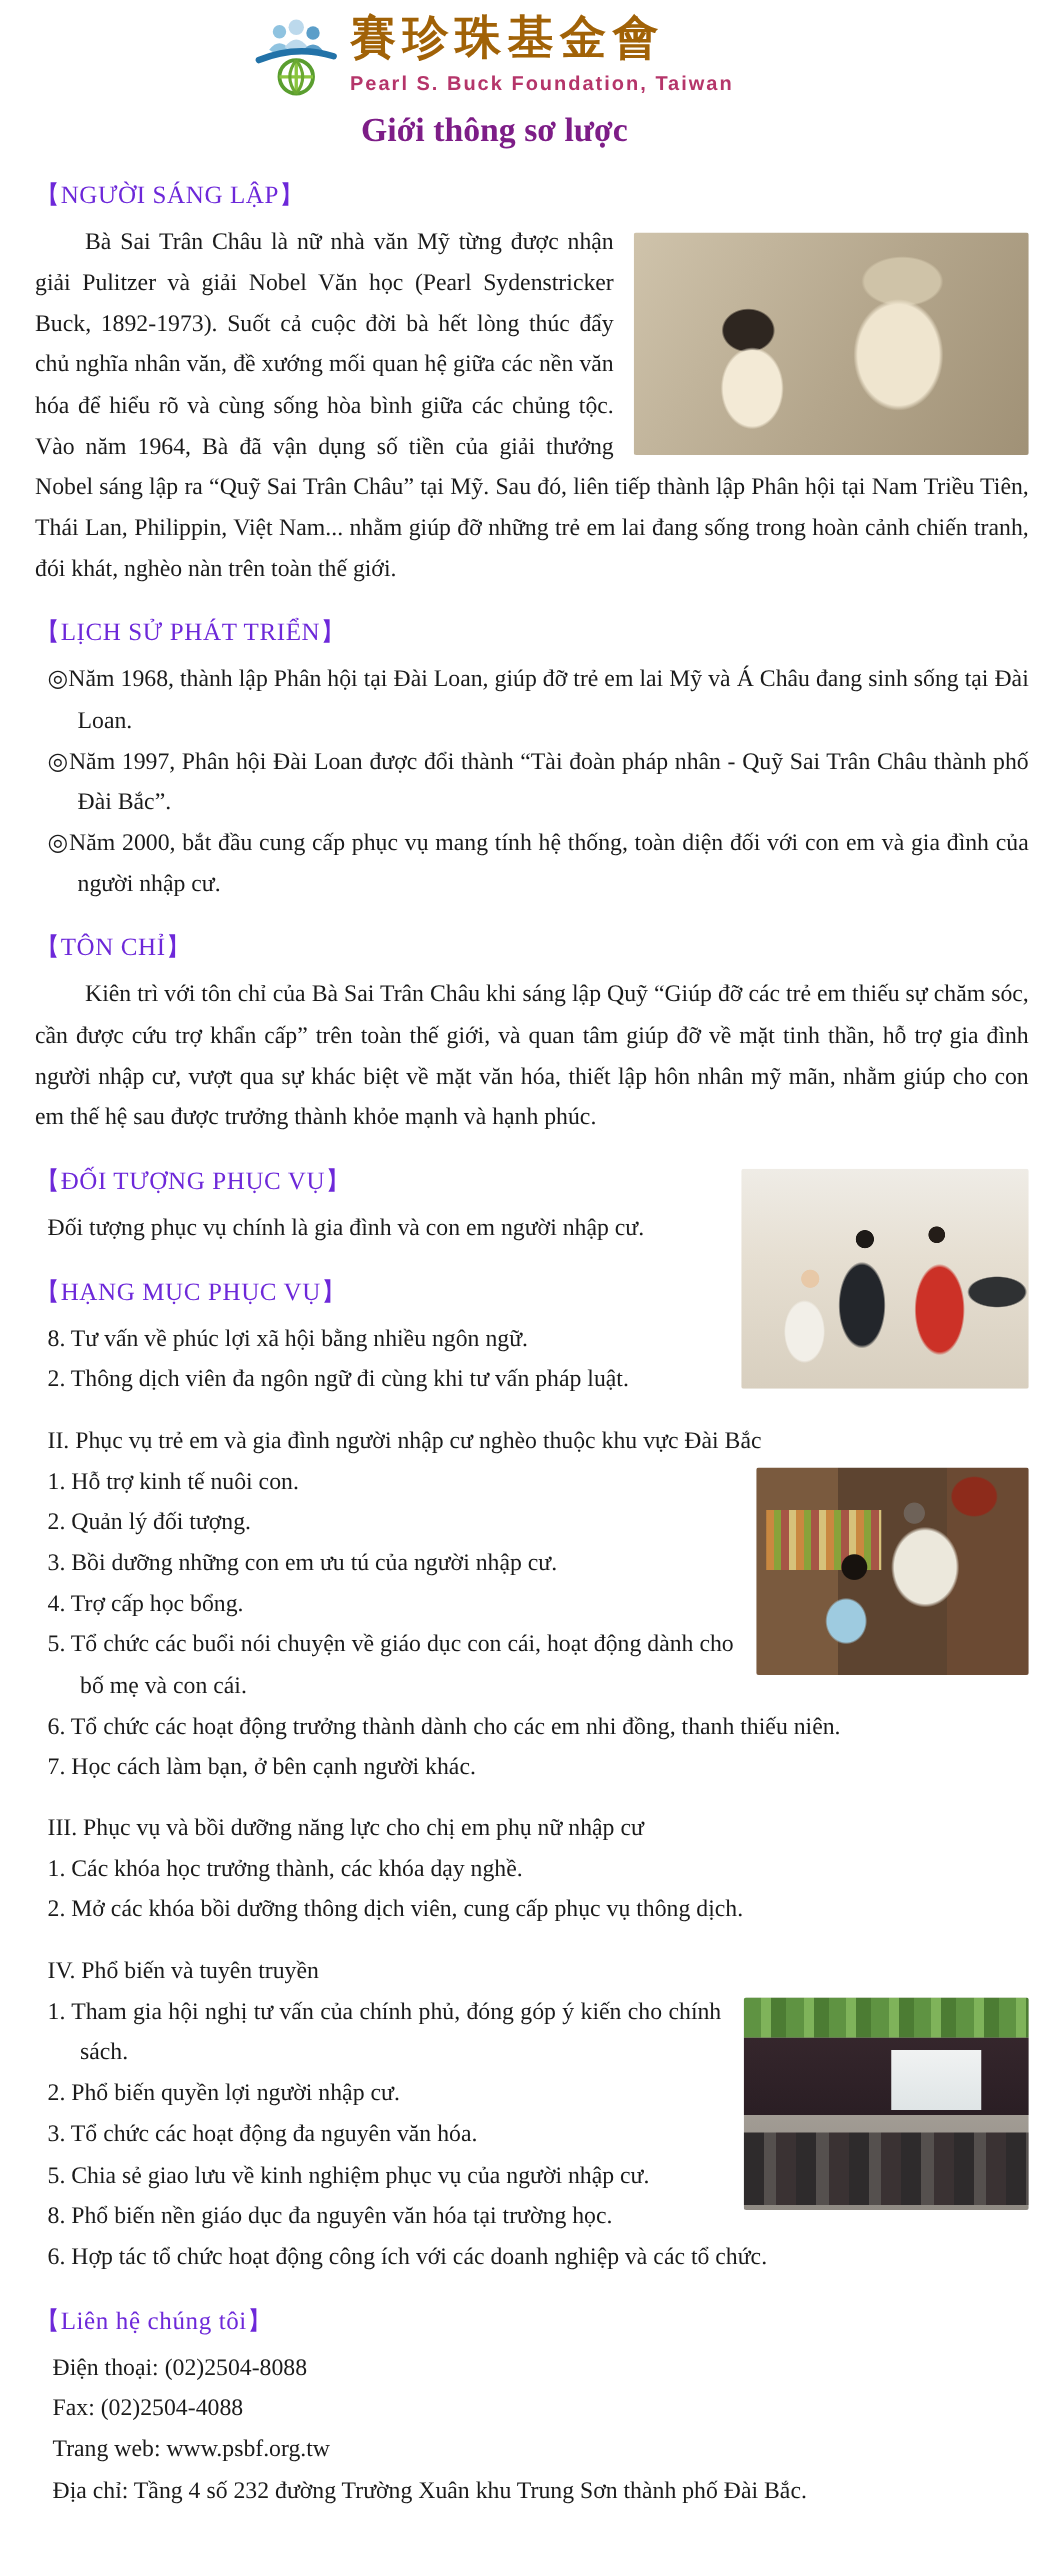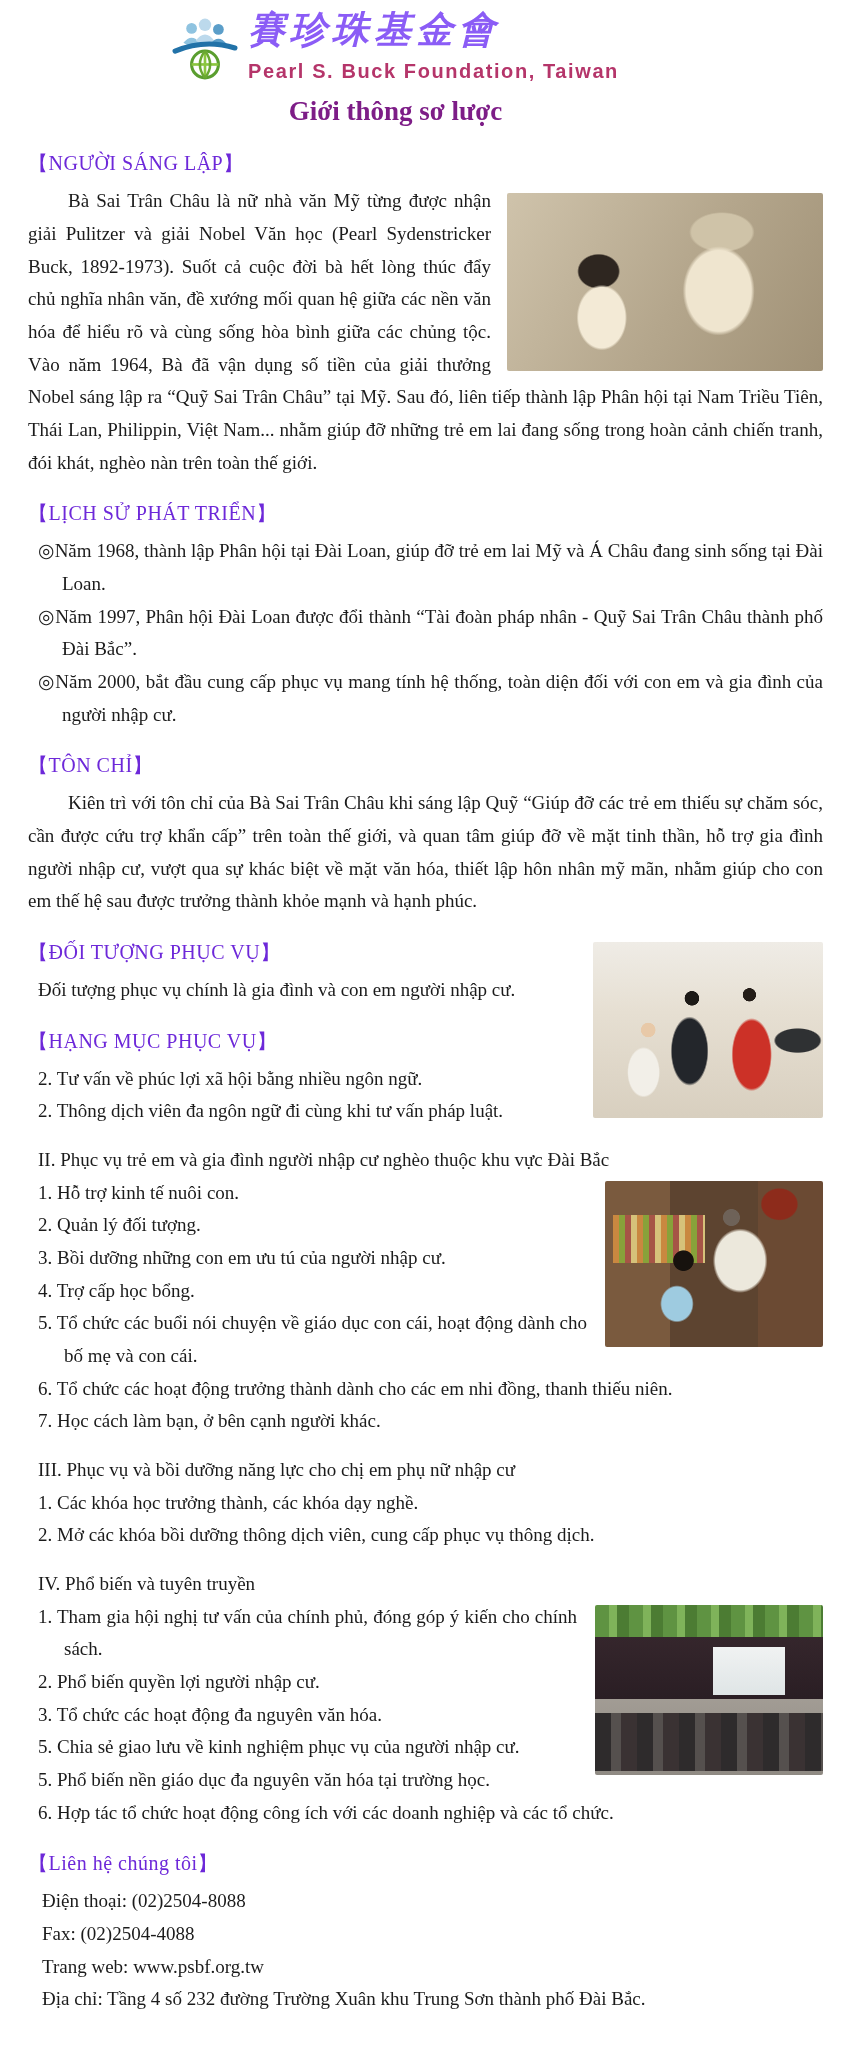--- a/index.html
+++ b/index.html
@@ -14,25 +14,25 @@
     line-height:1.72;
     color:#1b1b1b;
   }
   
   .logo-row{display:flex;justify-content:center;align-items:center;gap:10px;margin:0 60px 2px 0;}
   .logo-icon{width:66px;height:66px;flex:0 0 auto;}
   .logo-text{display:flex;flex-direction:column;align-items:flex-start;}
   .logo-cn{
     font-family:"DejaVu Sans","Liberation Sans",sans-serif;
     font-size:37px;font-weight:bold;letter-spacing:5px;
-    color:#8b5cf6;line-height:1.1;font-style:italic;
+    color:#a16207;line-height:1.1;
   }
   .logo-en{
     font-family:"Liberation Sans","DejaVu Sans",sans-serif;
-    font-size:20px;font-weight:600;letter-spacing:1.6px;
+    font-size:16px;font-weight:600;letter-spacing:1.6px;
     color:#b5356a;margin-top:3px;
   }
   .page-title{
     text-align:center;
     font-size:27px;font-weight:bold;
     color:#7d1d87;
     margin:6px 60px 2px 0;
     line-height:1.3;
   }
   
@@ -162,21 +162,21 @@
   <p class="para indent">Kiên trì với tôn chỉ của Bà Sai Trân Châu khi sáng lập Quỹ “Giúp đỡ các trẻ em thiếu sự chăm sóc, cần được cứu trợ khẩn cấp” trên toàn thế giới, và quan tâm giúp đỡ về mặt tinh thần, hỗ trợ gia đình người nhập cư, vượt qua sự khác biệt về mặt văn hóa, thiết lập hôn nhân mỹ mãn, nhằm giúp cho con em thế hệ sau được trưởng thành khỏe mạnh và hạnh phúc.</p>
 
   <div>
     <div class="photo photo-service"></div>
 
     <div class="sec-head">【ĐỐI TƯỢNG PHỤC VỤ】</div>
     <p class="para audience-line">Đối tượng phục vụ chính là gia đình và con em người nhập cư.</p>
 
     <div class="sec-head">【HẠNG MỤC PHỤC VỤ】</div>
 
-    <p class="para svc-item">2. Tư vấn về phúc lợi xã hội bằng nhiều ngôn ngữ.</p>
+    <p class="para svc-item">8. Tư vấn về phúc lợi xã hội bằng nhiều ngôn ngữ.</p>
     <p class="para svc-item">2. Thông dịch viên đa ngôn ngữ đi cùng khi tư vấn pháp luật.</p>
 
     <p class="para svc-group-title">II. Phục vụ trẻ em và gia đình người nhập cư nghèo thuộc khu vực Đài Bắc</p>
     <div class="photo photo-homevisit"></div>
     <p class="para svc-item">1. Hỗ trợ kinh tế nuôi con.</p>
     <p class="para svc-item">2. Quản lý đối tượng.</p>
     <p class="para svc-item">3. Bồi dưỡng những con em ưu tú của người nhập cư.</p>
     <p class="para svc-item">4. Trợ cấp học bổng.</p>
     <p class="para svc-item">5. Tổ chức các buổi nói chuyện về giáo dục con cái, hoạt động dành cho bố mẹ và con cái.</p>
     <p class="para svc-item">6. Tổ chức các hoạt động trưởng thành dành cho các em nhi đồng, thanh thiếu niên.</p>
@@ -185,21 +185,21 @@
     <p class="para svc-group-title">III. Phục vụ và bồi dưỡng năng lực cho chị em phụ nữ nhập cư</p>
     <p class="para svc-item">1. Các khóa học trưởng thành, các khóa dạy nghề.</p>
     <p class="para svc-item">2. Mở các khóa bồi dưỡng thông dịch viên, cung cấp phục vụ thông dịch.</p>
 
     <p class="para svc-group-title">IV. Phổ biến và tuyên truyền</p>
     <div class="photo photo-seminar"></div>
     <p class="para svc-item">1. Tham gia hội nghị tư vấn của chính phủ, đóng góp ý kiến cho chính sách.</p>
     <p class="para svc-item">2. Phổ biến quyền lợi người nhập cư.</p>
     <p class="para svc-item">3. Tổ chức các hoạt động đa nguyên văn hóa.</p>
     <p class="para svc-item">5. Chia sẻ giao lưu về kinh nghiệm phục vụ của người nhập cư.</p>
-    <p class="para svc-item">5. Phổ biến nền giáo dục đa nguyên văn hóa tại trường học.</p>
+    <p class="para svc-item">8. Phổ biến nền giáo dục đa nguyên văn hóa tại trường học.</p>
     <p class="para svc-item">6. Hợp tác tổ chức hoạt động công ích với các doanh nghiệp và các tổ chức.</p>
     <div class="clear"></div>
   </div>
 
   <div class="sec-head">【Liên hệ chúng tôi】</div>
   <p class="para contact-line">Điện thoại: (02)2504-8088</p>
   <p class="para contact-line">Fax: (02)2504-4088</p>
   <p class="para contact-line">Trang web: www.psbf.org.tw</p>
   <p class="para contact-line">Địa chỉ: Tầng 4 số 232 đường Trường Xuân khu Trung Sơn thành phố Đài Bắc.</p>
 

